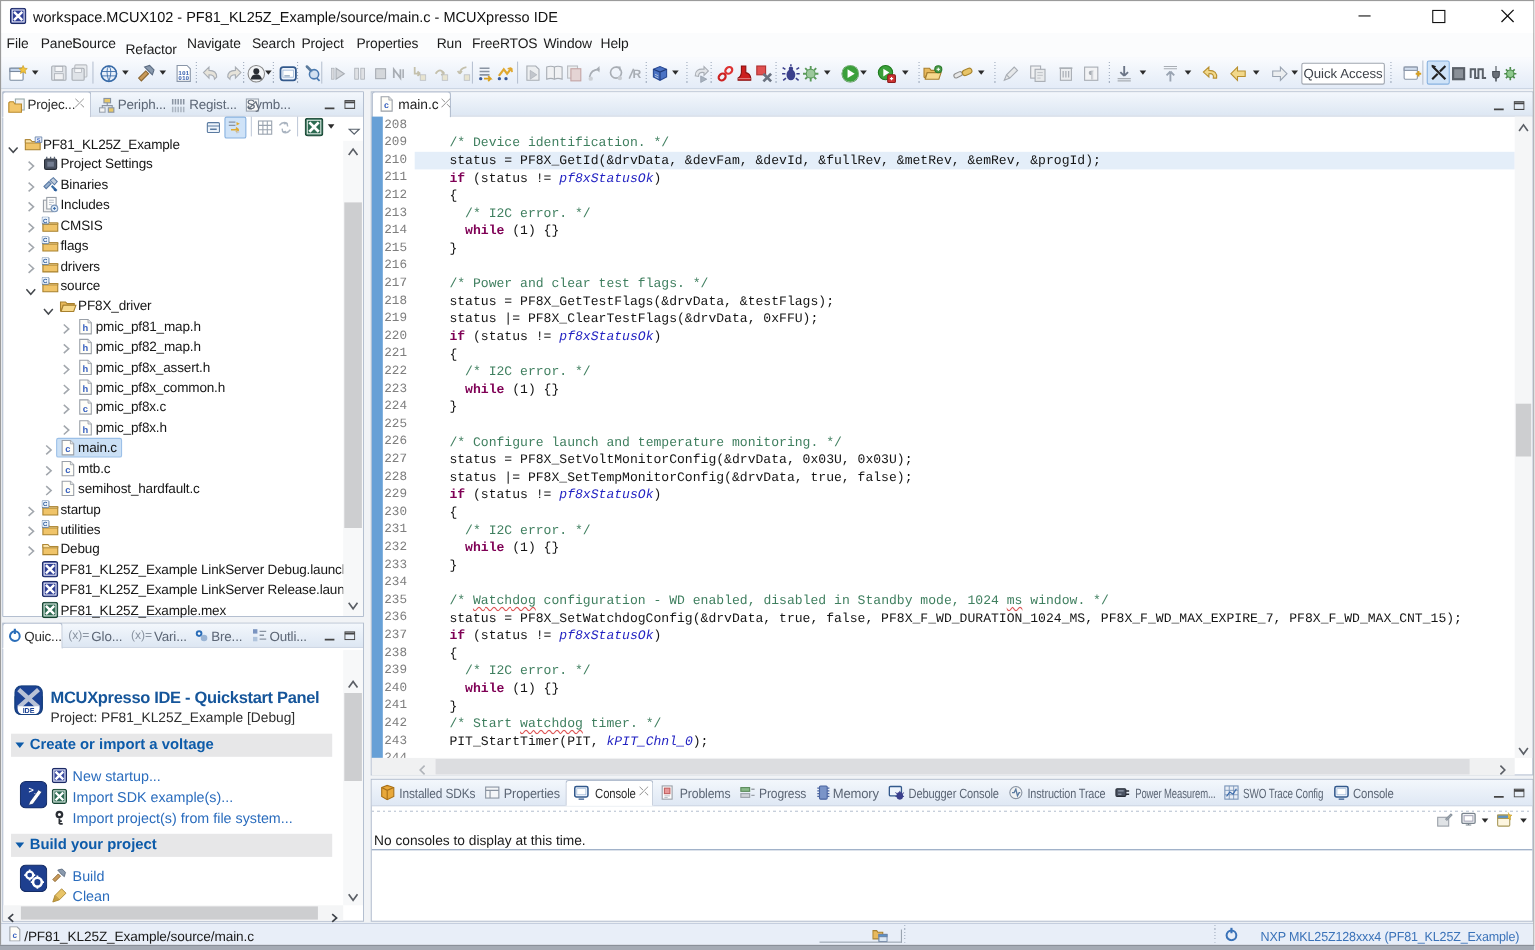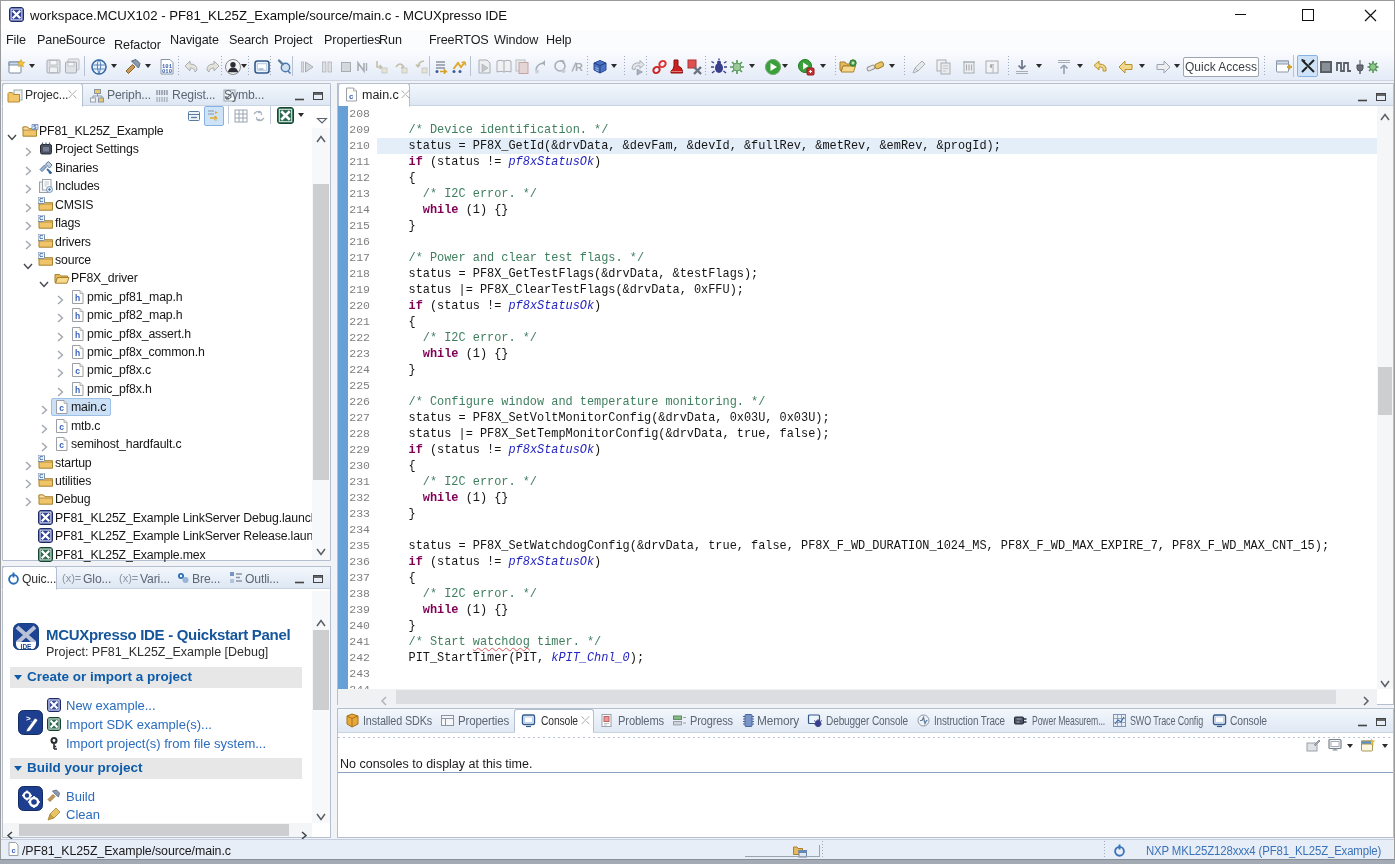--- a/index.html
+++ b/index.html
@@ -29,21 +29,21 @@
     </svg></div>
 <div class="abs" style="left:1px;top:30px;width:1393px;height:22px;background:#fbfcfd"></div>
 <div class="abs menu" style="left:6px;top:33px">File</div>
 <div class="abs menu" style="left:37px;top:33px">Panel</div>
 <div class="abs menu" style="left:66px;top:33px">Source</div>
 <div class="abs menu" style="left:114px;top:38px">Refactor</div>
 <div class="abs menu" style="left:170px;top:33px">Navigate</div>
 <div class="abs menu" style="left:229px;top:33px">Search</div>
 <div class="abs menu" style="left:274px;top:33px">Project</div>
 <div class="abs menu" style="left:324px;top:33px">Properties</div>
-<div class="abs menu" style="left:379px;top:33px">Run</div>
+<div class="abs menu" style="left:397px;top:33px">Run</div>
 <div class="abs menu" style="left:429px;top:33px">FreeRTOS</div>
 <div class="abs menu" style="left:494px;top:33px">Window</div>
 <div class="abs menu" style="left:546px;top:33px">Help</div>
 <div class="abs" style="left:1px;top:52px;width:1393px;height:29px;background:linear-gradient(#fafbfe,#eaf0f9 70%,#e4ecf8);border-bottom:1px solid #ccd6e4"></div>
 <div class="abs" style="left:8px;top:58px;width:18px;height:18px"><svg width="18" height="18" viewBox="0 0 18 18">
       <rect x="1" y="4" width="12" height="11" rx="1" fill="#fff" stroke="#7a8aa0"></rect>
       <rect x="1" y="4" width="12" height="3" fill="#c8d8ee" stroke="#7a8aa0"></rect>
       <path d="M13 1.5 l1.1 2.5 2.7 0.3 -2 1.8 0.6 2.7 -2.4-1.4 -2.4 1.4 0.6-2.7 -2-1.8 2.7-0.3 Z" fill="#f4c53c" stroke="#c89a20" stroke-width="0.6"></path>
     </svg></div>
 <div class="abs" style="left:29px;top:64px;width:0;height:0;border-left:3.5px solid transparent;border-right:3.5px solid transparent;border-top:4px solid #2b2b2b"></div>
@@ -619,32 +619,32 @@
       <rect x="0.5" y="0.5" width="25" height="26" rx="6" fill="#1c4394" stroke="#16407e"></rect>
       <path d="M4 4 L22 20 M22 4 L4 20" stroke="#b9c2d6" stroke-width="4"></path>
       <path d="M3 19 L23 19 L23 21 Q23 26.5 17 26.5 L9 26.5 Q3 26.5 3 21 Z" fill="#fff"></path>
       <path d="M0.5 10 L0.5 20.5 Q0.5 26.5 6.5 26.5 L19.5 26.5 Q25.5 26.5 25.5 20.5 L25.5 10" fill="none" stroke="#16407e"></path>
       <text x="13" y="25.5" font-size="6.5" font-weight="bold" fill="#1c4394" text-anchor="middle" font-family="Liberation Sans">IDE</text>
     </svg></div>
 <div class="abs" style="left:46px;top:626px;font-size:15px;font-weight:bold;color:#15559a;letter-spacing:-0.3px">MCUXpresso IDE - Quickstart Panel</div>
 <div class="abs" style="left:46px;top:645px;font-size:12.5px;color:#2e2e2e">Project: PF81_KL25Z_Example [Debug]</div>
 <div class="abs" style="left:10px;top:667px;width:292px;height:21px;background:#e7e7e8"></div>
 <div class="abs" style="left:14px;top:675px;width:0;height:0;border-left:4px solid transparent;border-right:4px solid transparent;border-top:5px solid #0d5ba9"></div>
-<div class="abs" style="left:27px;top:669px;font-size:13.5px;font-weight:bold;color:#0d5ba9">Create or import a project</div>
+<div class="abs" style="left:27px;top:669px;font-size:13.5px;font-weight:bold;color:#0d5ba9">Create or import a voltage</div>
 <div class="abs" style="left:18px;top:710px;width:25px;height:25px"><svg width="25" height="25" viewBox="0 0 25 25">
       <rect x="0.5" y="0.5" width="24" height="24" rx="5" fill="#1e3f8f" stroke="#142c66"></rect>
       <text x="8" y="11" font-size="8" fill="#fff" font-family="Liberation Mono" font-weight="bold">&gt;_</text>
       <path d="M9 19 L17 8 L20 10 L12 21 L8 22 Z" fill="#fff" stroke="#142c66" stroke-width="0.6"></path>
     </svg></div>
 <div class="abs" style="left:47px;top:698px;width:14px;height:14px"><svg width="14" height="14" viewBox="0 0 14 14">
       <rect x="0.5" y="0.5" width="13" height="13" rx="2.5" fill="#3a4a9e" stroke="#1c2a66"></rect>
       <rect x="1.9600000000000002" y="1.9600000000000002" width="10.08" height="10.08" fill="none" stroke="#e8eaf4" stroke-width="1"></rect>
       <path d="M 3.5 3.5 L 10.5 10.5 M 10.5 3.5 L 3.5 10.5" stroke="#fff" stroke-width="2.1"></path>
     </svg></div>
-<div class="abs qlink" style="left:66px;top:698px">New example...</div>
+<div class="abs qlink" style="left:66px;top:698px">New startup...</div>
 <div class="abs" style="left:47px;top:717px;width:14px;height:14px"><svg width="14" height="14" viewBox="0 0 14 14">
       <rect x="0.5" y="0.5" width="13" height="13" rx="2.5" fill="#2e6b52" stroke="#174432"></rect>
       <rect x="1.9600000000000002" y="1.9600000000000002" width="10.08" height="10.08" fill="none" stroke="#d8e4de" stroke-width="1"></rect>
       <path d="M 3.5 3.5 L 10.5 10.5 M 10.5 3.5 L 3.5 10.5" stroke="#fff" stroke-width="2.1"></path>
     </svg></div>
 <div class="abs qlink" style="left:66px;top:717px">Import SDK example(s)...</div>
 <div class="abs" style="left:47px;top:736px;width:14px;height:14px"><svg width="14" height="14" viewBox="0 0 14 14">
       <circle cx="7" cy="4.5" r="3.5" fill="#2a2e34"></circle>
       <circle cx="7" cy="4.5" r="1.4" fill="#fff"></circle>
       <path d="M7 8 v5 M7 13 h3 M7 10.5 h2.2" stroke="#2a2e34" stroke-width="1.6"></path>
@@ -753,29 +753,30 @@
 
     <span class="cmt">/* Power and clear test flags. */</span>
     status = PF8X_GetTestFlags(&amp;drvData, &amp;testFlags);
     status |= PF8X_ClearTestFlags(&amp;drvData, 0xFFU);
     <span class="kw">if</span> (status != <span class="enu">pf8xStatusOk</span>)
     {
       <span class="cmt">/* I2C error. */</span>
       <span class="kw">while</span> (1) {}
     }
 
-    <span class="cmt">/* Configure window and temperature monitoring. */</span>
+    <span class="cmt">/* Configure launch and temperature monitoring. */</span>
     status = PF8X_SetVoltMonitorConfig(&amp;drvData, 0x03U, 0x03U);
     status |= PF8X_SetTempMonitorConfig(&amp;drvData, true, false);
     <span class="kw">if</span> (status != <span class="enu">pf8xStatusOk</span>)
     {
       <span class="cmt">/* I2C error. */</span>
       <span class="kw">while</span> (1) {}
     }
 
+    <span class="cmt">/* <span class="sqg">Watchdog</span> configuration - WD enabled, disabled in Standby mode, 1024 <span class="sqg">ms</span> window. */</span>
     status = PF8X_SetWatchdogConfig(&amp;drvData, true, false, PF8X_F_WD_DURATION_1024_MS, PF8X_F_WD_MAX_EXPIRE_7, PF8X_F_WD_MAX_CNT_15);
     <span class="kw">if</span> (status != <span class="enu">pf8xStatusOk</span>)
     {
       <span class="cmt">/* I2C error. */</span>
       <span class="kw">while</span> (1) {}
     }
     <span class="cmt">/* Start <span class="sqg">watchdog</span> timer. */</span>
     PIT_StartTimer(PIT, <span class="enu">kPIT_Chnl_0</span>);
 </pre>
 <div class="abs" style="left:1377px;top:106px;width:16px;height:583px;background:#f5f6f7"></div>

